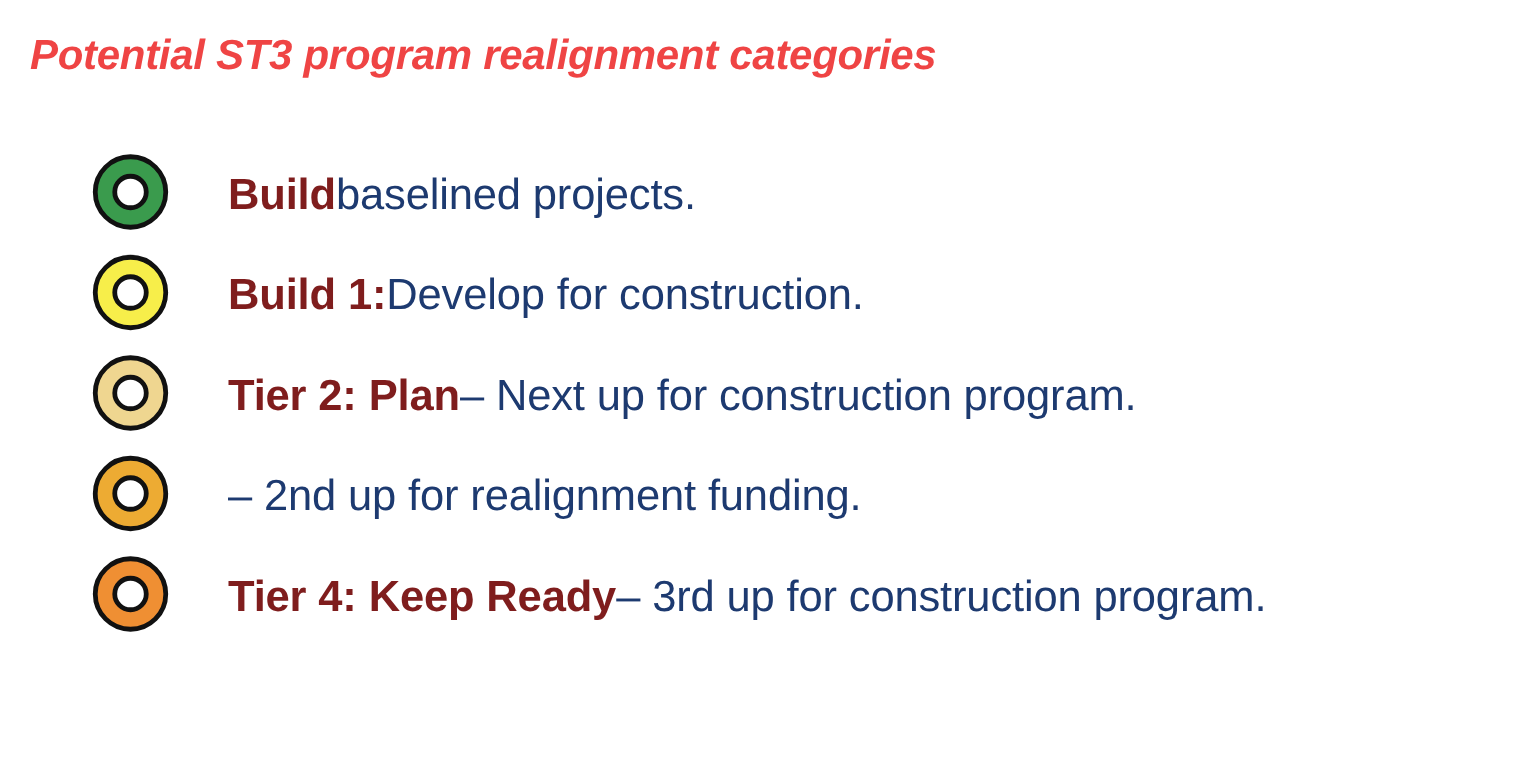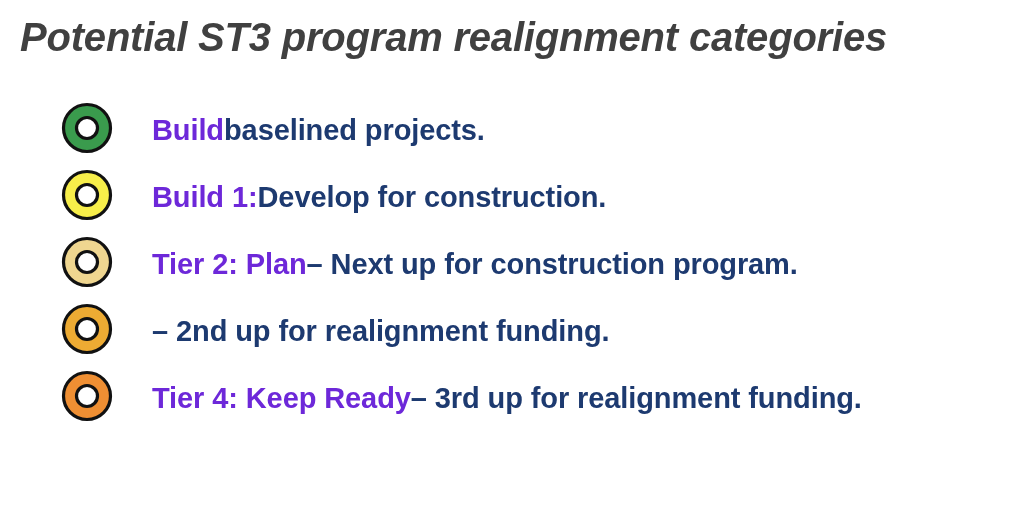--- a/index.html
+++ b/index.html
@@ -23,25 +23,25 @@
     background: #ffffff;
     box-sizing: border-box;
   }
 
   
   .slide-title {
     position: absolute;
     left: 20px;
     top: 13px;
     width: 990px;
-    font-size: 40px;
+    font-size: 28px;
     line-height: 48px;
     font-weight: bold;
     font-style: italic;
-    color: #404040;
+    color: #ef4444;
     letter-spacing: -0.2px;
     white-space: nowrap;
   }
 
   
   .category-list {
     position: absolute;
     left: 0;
     top: 96px;
     width: 1024px;
@@ -73,25 +73,25 @@
     align-items: center;
     font-size: 29px;
     line-height: 34px;
     color: #1d3a70;
     white-space: nowrap;
     letter-spacing: -0.1px;
   }
 
   .row-text .lead {
     font-weight: bold;
-    color: #6d28d9;
+    color: #7f1d1d;
   }
 
   .row-text .rest {
-    font-weight: bold;
+    font-weight: normal;
     color: #1d3a70;
   }
 </style>
 </head>
 <body>
 
 <div class="slide">
 
   <div class="slide-title">Potential ST3 program realignment categories</div>
 
@@ -140,19 +140,19 @@
       </div>
     </div>
 
     <div class="category-row">
       <svg class="ring-icon" viewBox="0 0 52 52">
         <circle cx="26" cy="26" r="23.5" fill="#ef8f33" stroke="#111111" stroke-width="3.2"></circle>
         <circle cx="26" cy="26" r="10.5" fill="#ffffff" stroke="#111111" stroke-width="3.2"></circle>
       </svg>
       <div class="row-text">
         <span class="lead">Tier 4: Keep Ready</span>
-          <span class="rest"> – 3rd up for realignment funding.</span>
+          <span class="rest"> – 3rd up for construction program.</span>
       </div>
     </div>
 
 
   </div>
 </div>
 
 </body></html>

